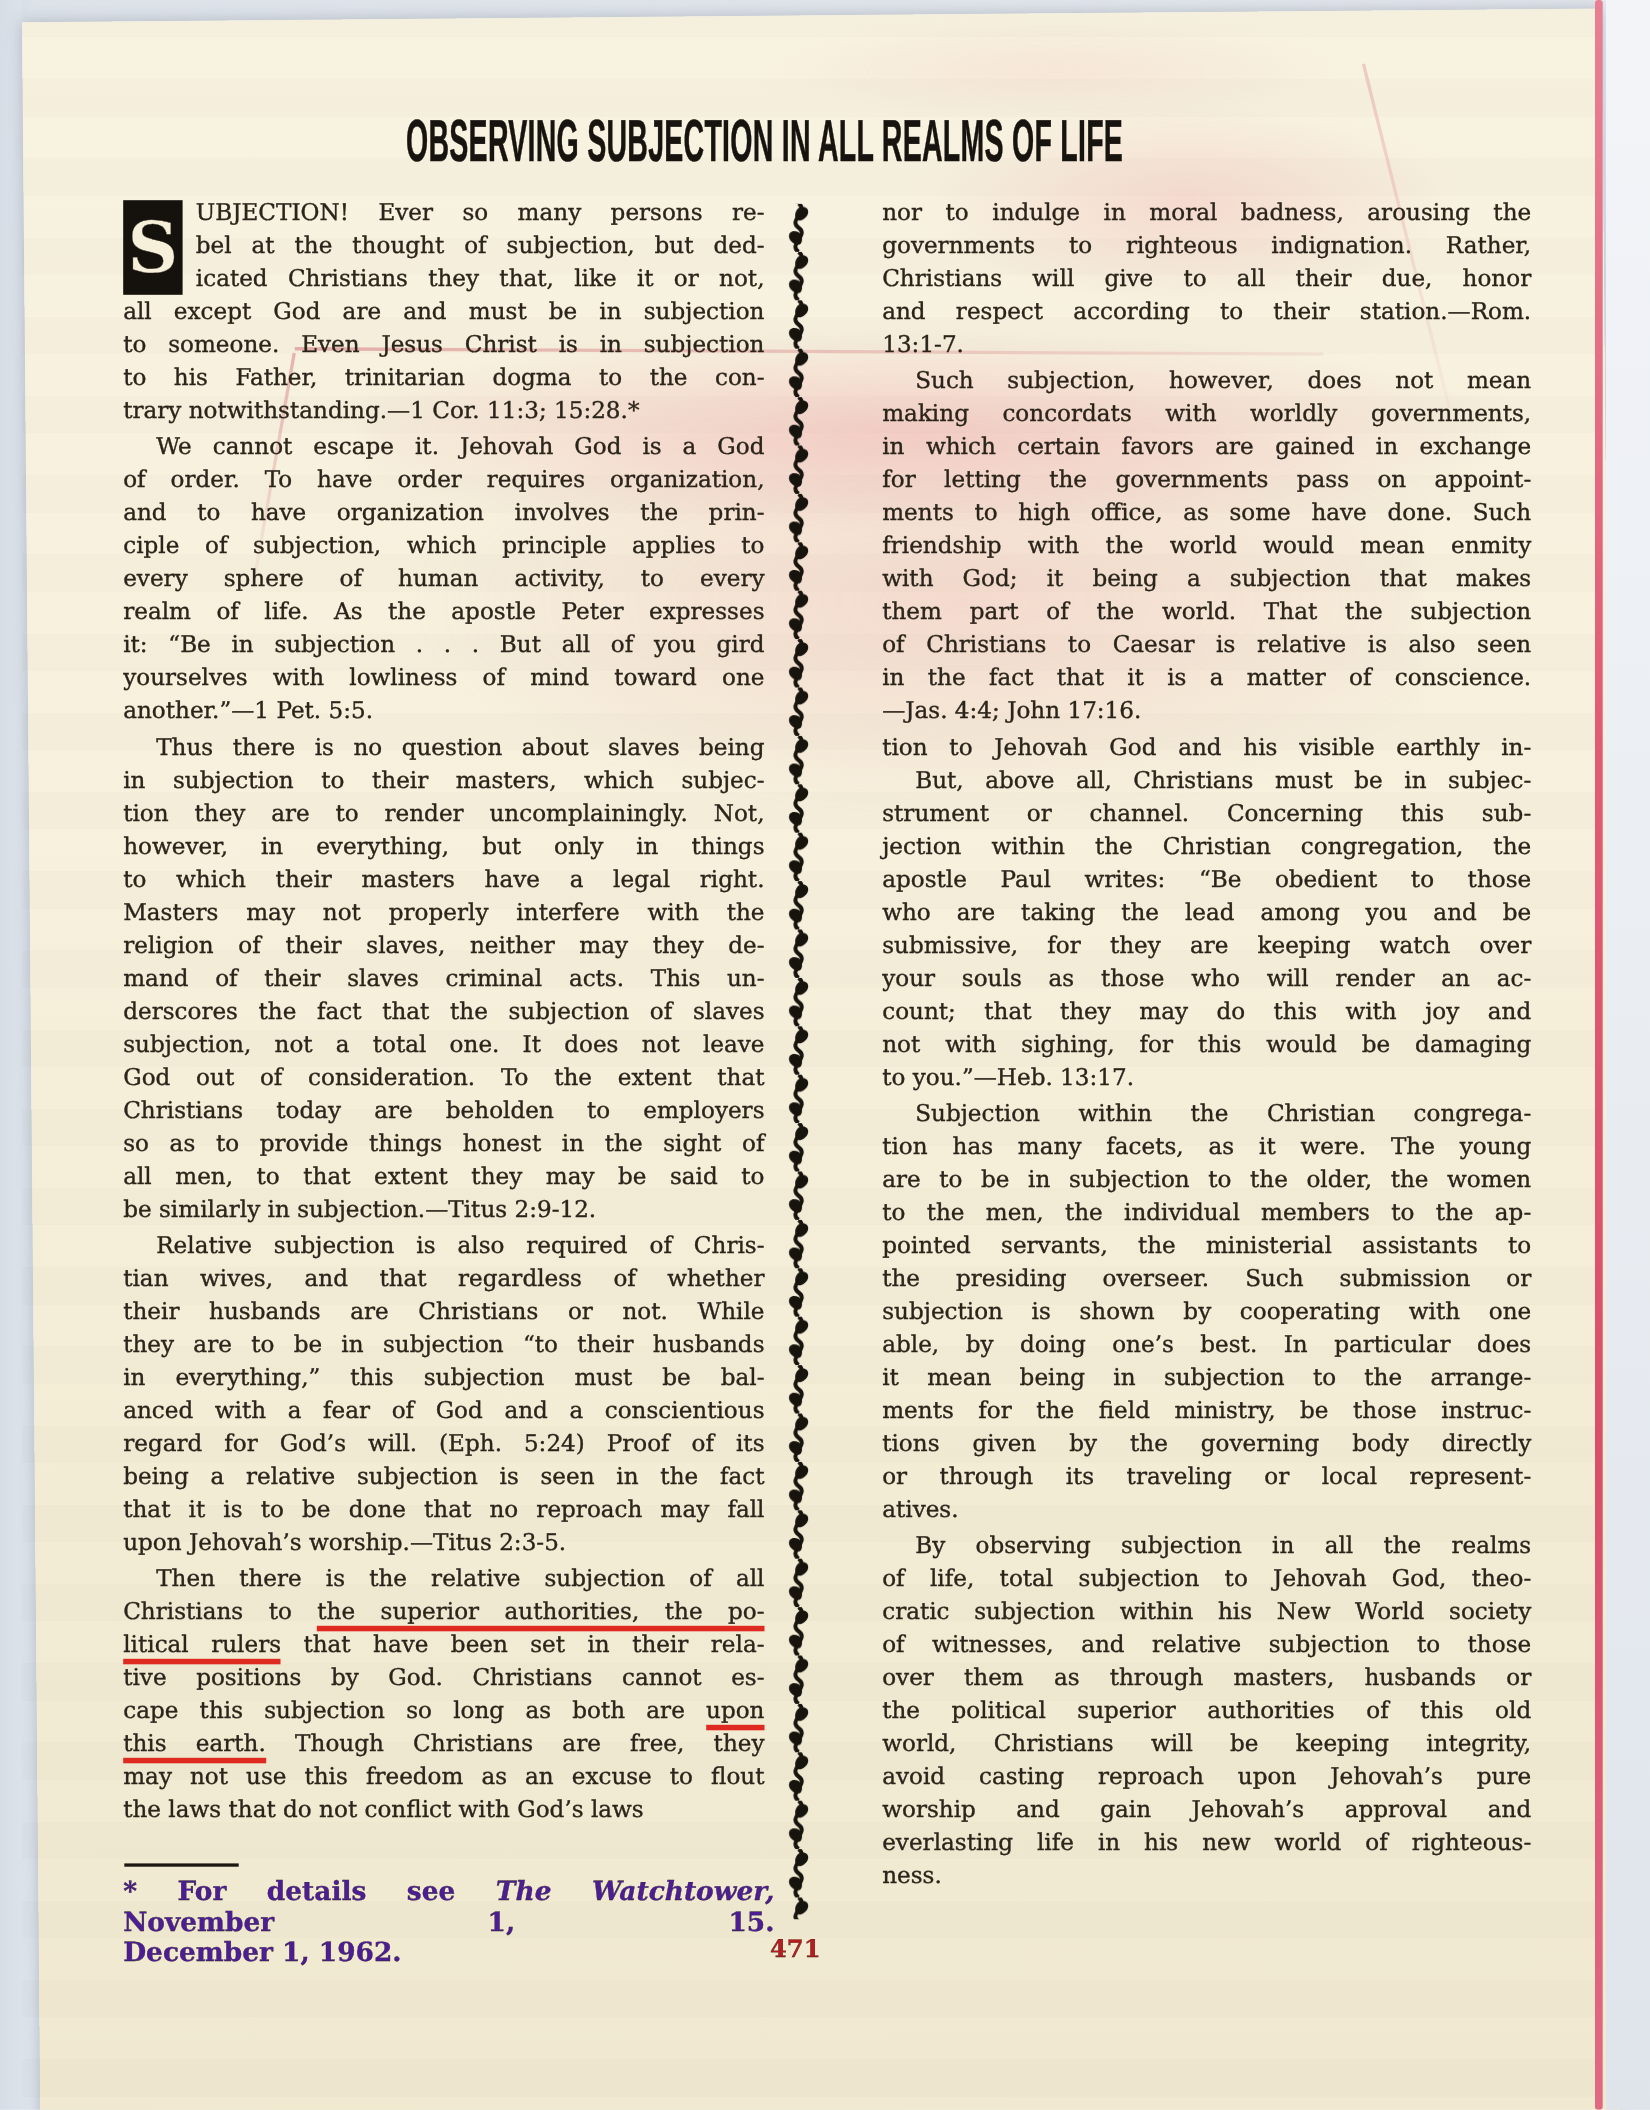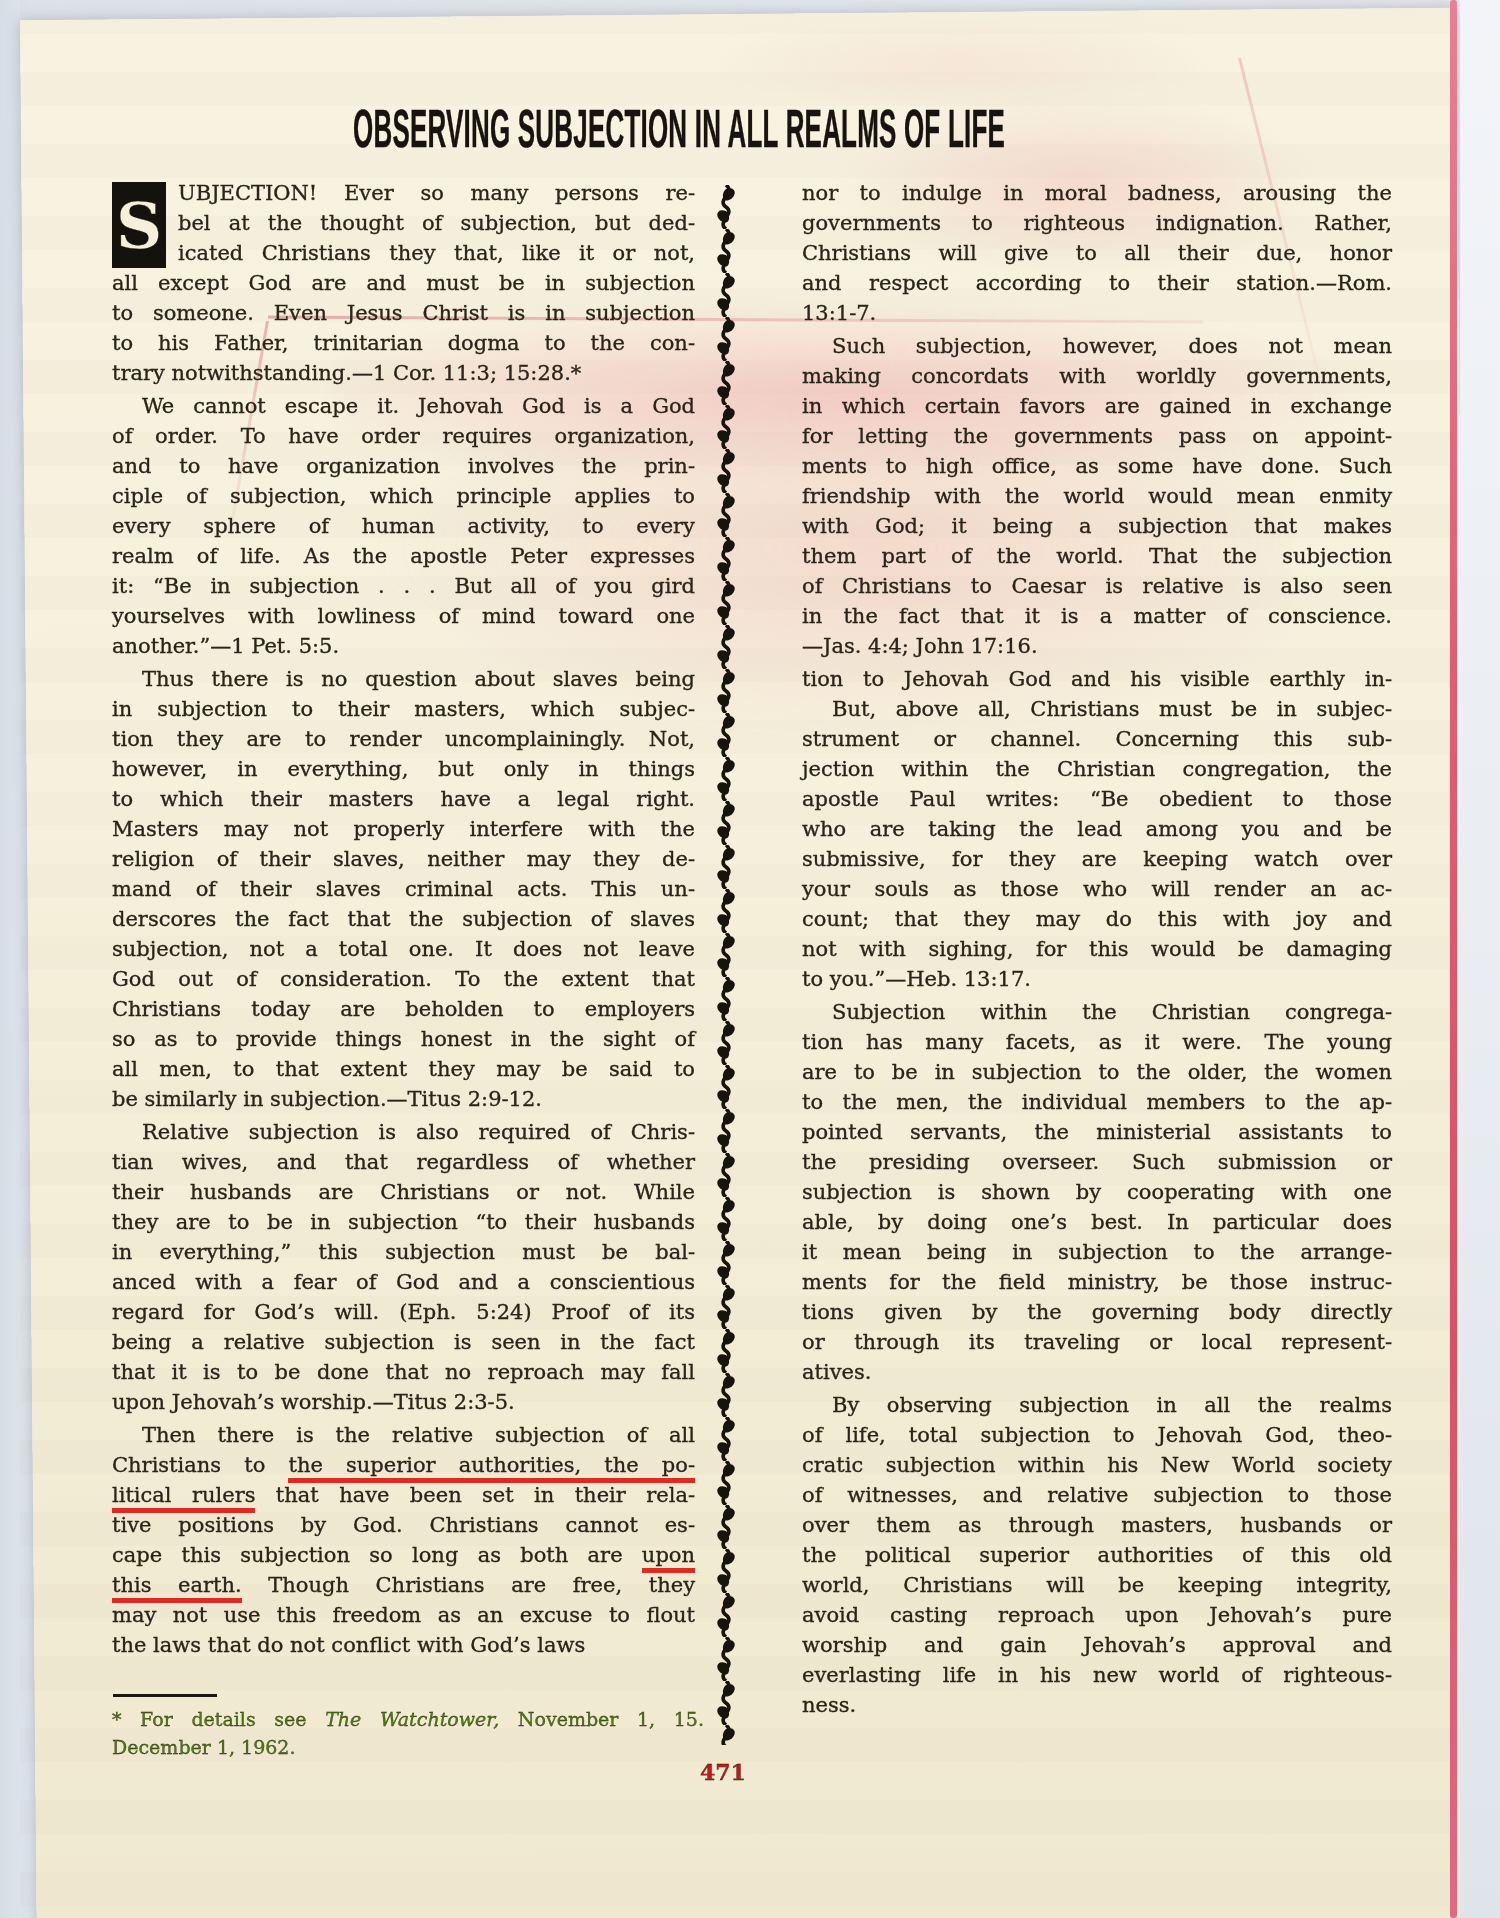--- a/index.html
+++ b/index.html
@@ -35,21 +35,21 @@
   .st4{left:700px;top:20px;width:520px;height:90px;
     background:radial-gradient(ellipse at 50% 50%,rgba(238,170,176,0.18),rgba(238,170,176,0) 75%);}
   .fline{position:absolute;pointer-events:none;}
   .fl-top{left:268px;top:318px;width:935px;height:3px;
     background:linear-gradient(90deg,rgba(206,92,102,0.45),rgba(206,92,102,0.10));transform:rotate(0.3deg);}
   .fl-left{left:266px;top:321px;width:3px;height:215px;transform:rotate(10deg);transform-origin:top;
     background:linear-gradient(180deg,rgba(206,92,102,0.42),rgba(206,92,102,0.04));}
   .fl-right{left:1238px;top:58px;width:3px;height:330px;transform:rotate(-14deg);transform-origin:top;
     background:linear-gradient(180deg,rgba(214,108,116,0.30),rgba(214,108,116,0.04));}
   
-  .title-wrap{position:absolute;left:0;top:100px;width:1200px;text-align:left;white-space:nowrap;}
+  .title-wrap{position:absolute;left:16px;top:100px;width:1200px;text-align:left;white-space:nowrap;}
   .title-inner{
     display:inline-block;color:#17130e;
     font-family:"Liberation Sans",sans-serif;font-weight:700;font-size:54px;line-height:56px;
     transform:scaleX(0.48);transform-origin:50% 50%;letter-spacing:0.5px;
     -webkit-text-stroke:0.5px #17130e;
   }
   
   .col{
     position:absolute;top:178px;color:#2b241a;
     font-size:21px;line-height:30px;
@@ -65,22 +65,22 @@
     float:left;width:54px;height:86px;margin:4px 12px 0 0;
     background:#15110c;color:#f6f0da;text-align:center;
     font-family:"DejaVu Serif",serif;font-weight:700;font-size:64px;line-height:88px;
   }
   .ru{border-bottom:5px solid var(--ru,#df2a22);padding-bottom:1px;}
   
   .vine{position:absolute;left:712px;top:185px;}
   
   .fn-rule{position:absolute;left:113px;top:1694px;width:104px;height:3px;background:#1d1812;}
   .footnote{
-    position:absolute;left:112px;top:1705px;width:592px;color:#4d7c0f;
-    font-size:19px;line-height:28px;-webkit-text-stroke:0.3px #2b241a;
+    position:absolute;left:112px;top:1705px;width:592px;color:#4c1d95;
+    font-size:24px;line-height:28px;font-weight:bold;-webkit-text-stroke:0.3px #2b241a;
   }
   .page-num{
     position:absolute;left:700px;top:1759px;width:60px;
     color:#b91c1c;font-weight:700;font-size:22px;-webkit-text-stroke:0.3px #241e15;
   }
 </style>
 </head>
 <body>
 
 <div class="paper"></div>

